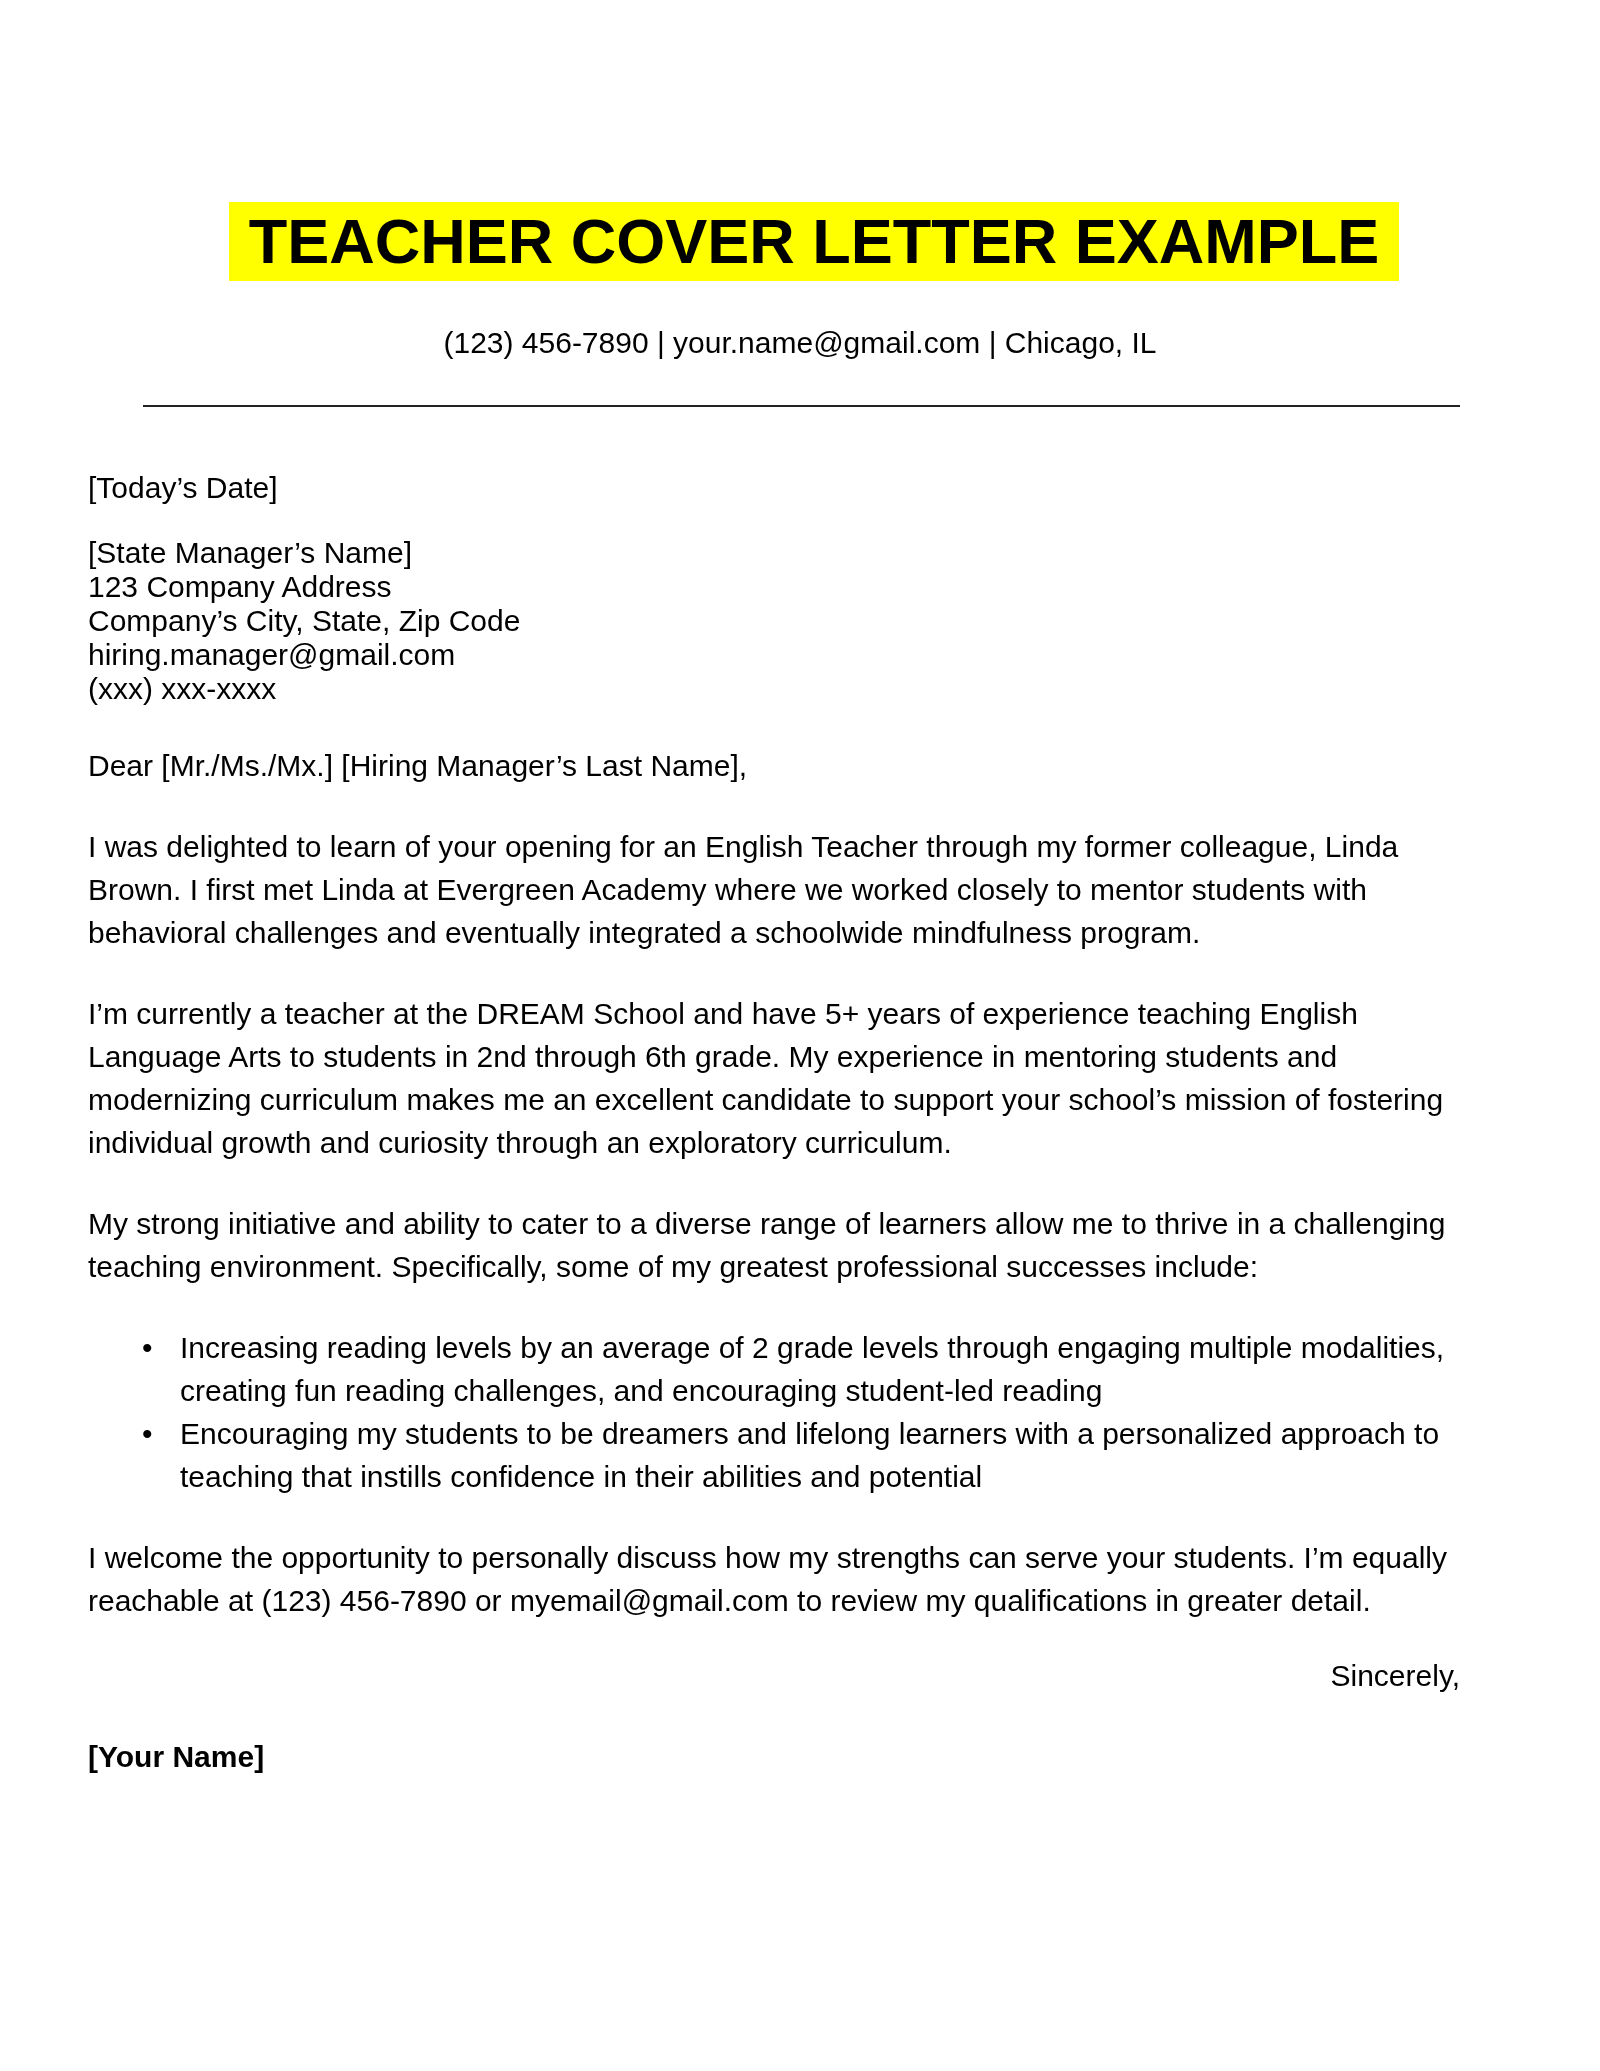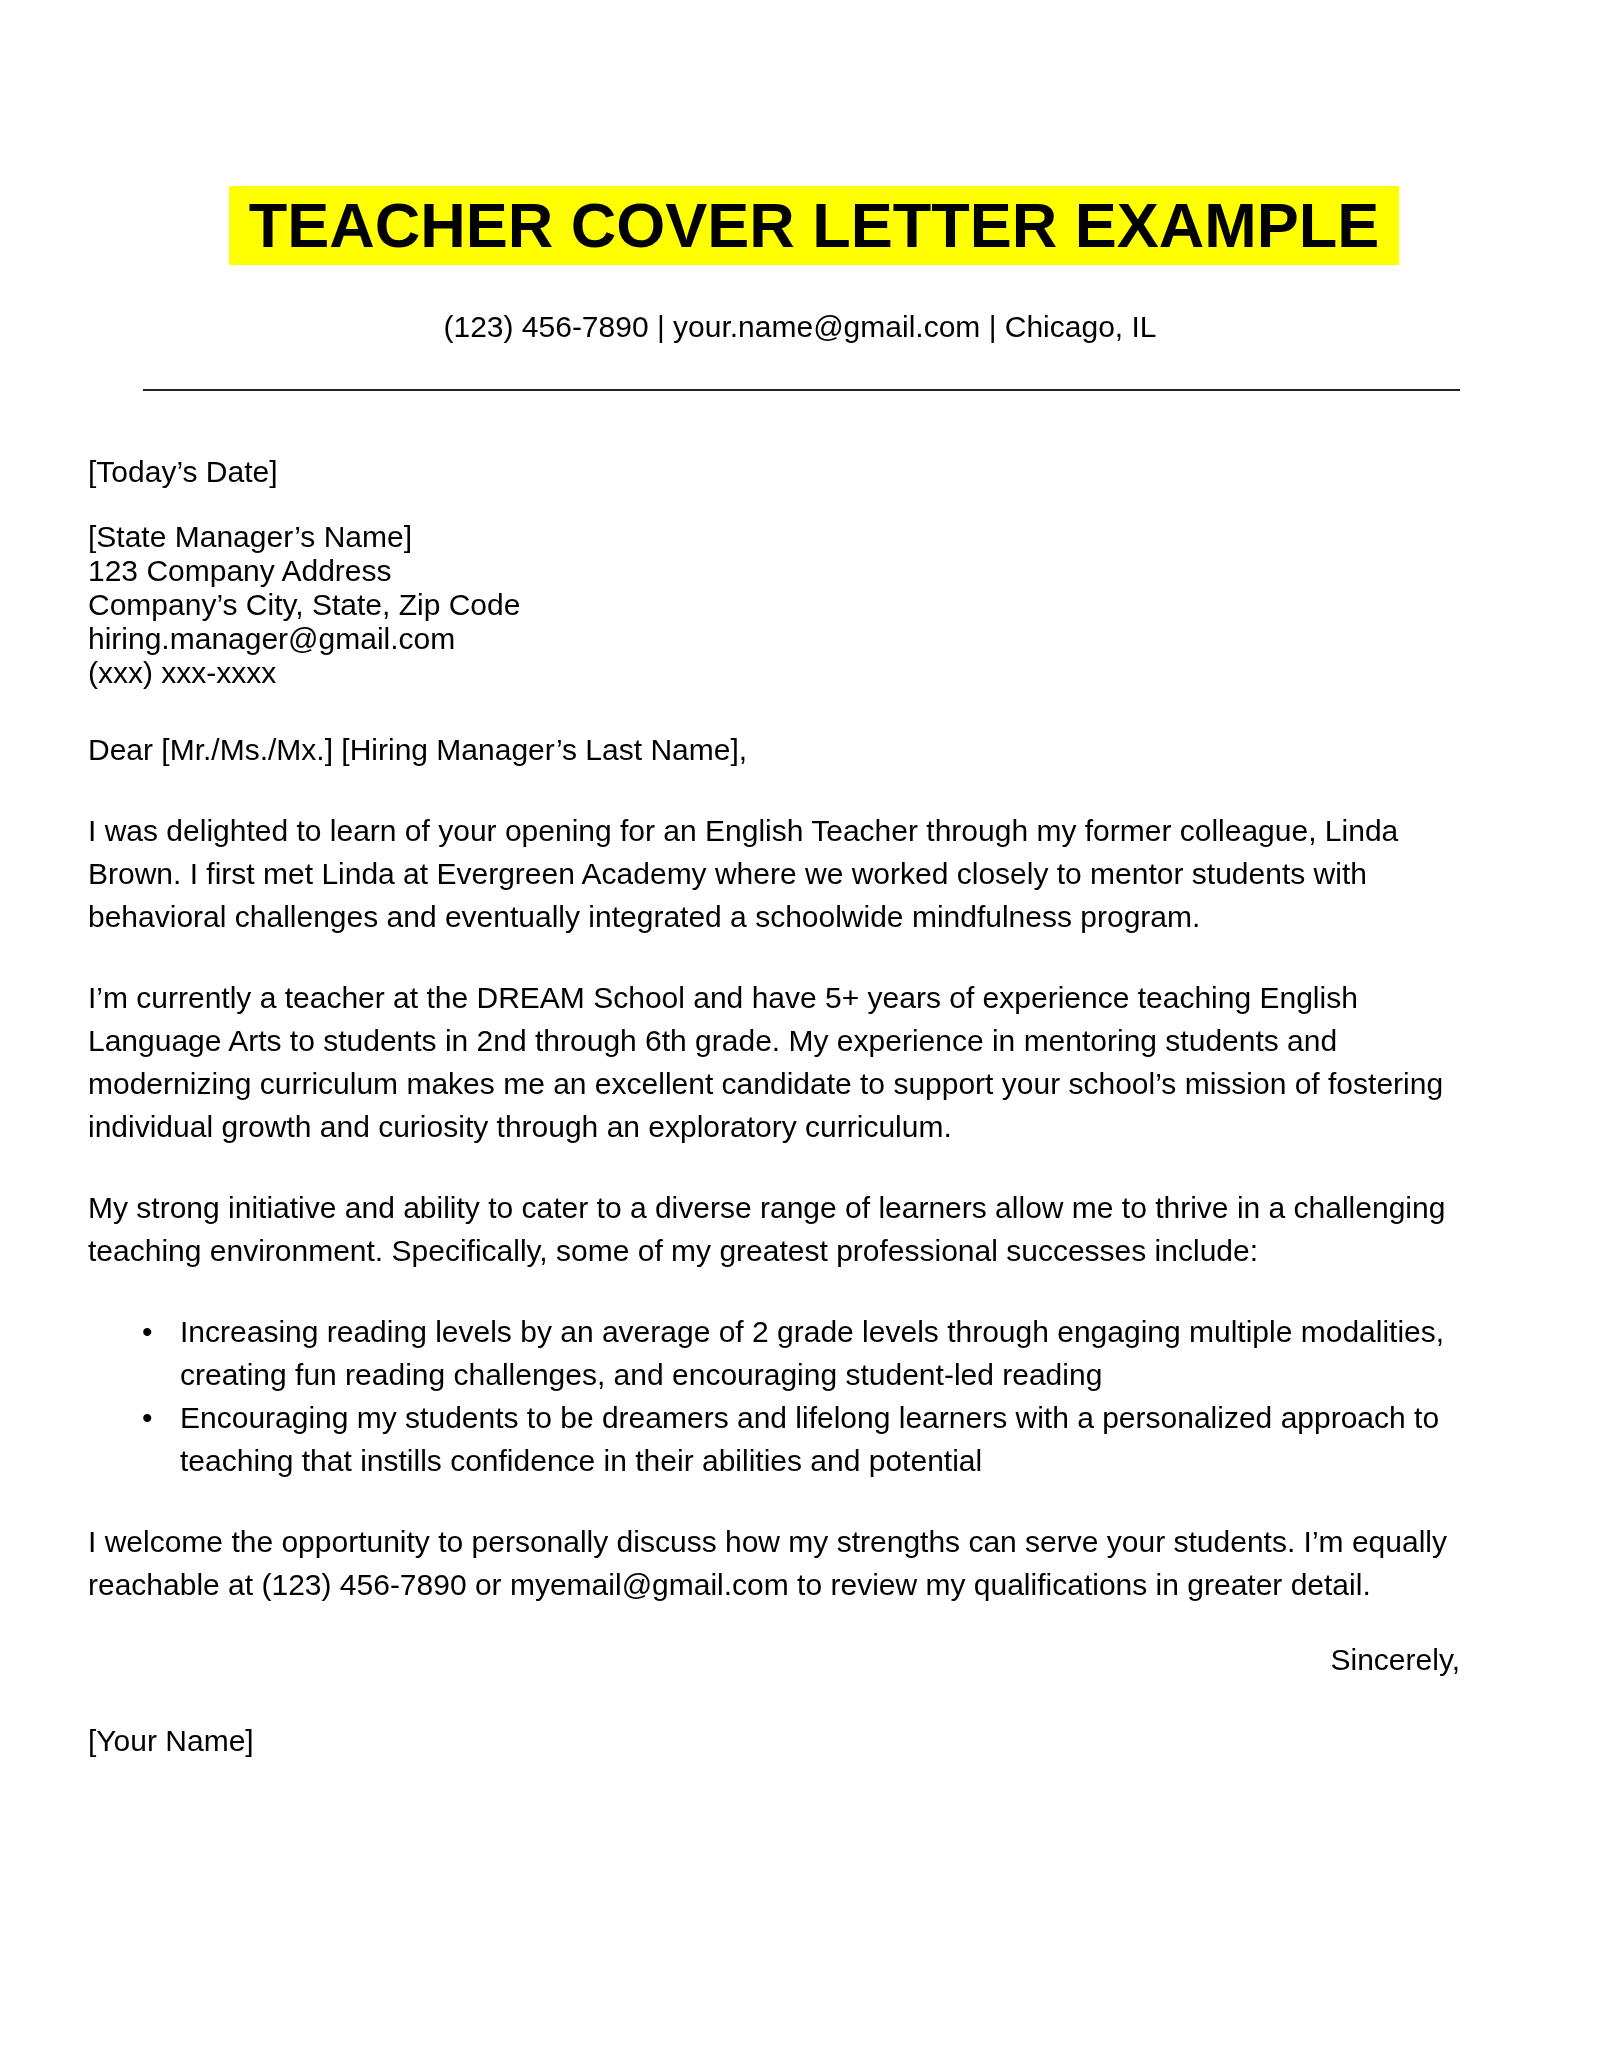--- a/index.html
+++ b/index.html
@@ -73,30 +73,30 @@
     top: 0;
   }
   .signoff {
     margin-top: 32px;
     line-height: 43px;
     text-align: right;
   }
   .signature {
     margin-top: 38px;
     line-height: 43px;
-    font-weight: 400;
+    font-weight: 700;
   }
 </style>
 </head>
 <body>
 
 <div class="page" style="--highlight: #FFFF00;">
 
   <div class="header">
-    <h1 style="margin:0;padding-left:28px;"><span class="title-mark">TEACHER COVER LETTER EXAMPLE</span></h1>
+    <h1 style="margin:16px;padding-left:28px;"><span class="title-mark">TEACHER COVER LETTER EXAMPLE</span></h1>
     <div class="contact">(123) 456-7890 | your.name@gmail.com | Chicago, IL</div>
     <hr class="rule">
   </div>
 
   <div class="letter">
 
     <div class="date-line">[Today’s Date]</div>
 
     <div class="recipient-block">
       <div>[State Manager’s Name]</div>

